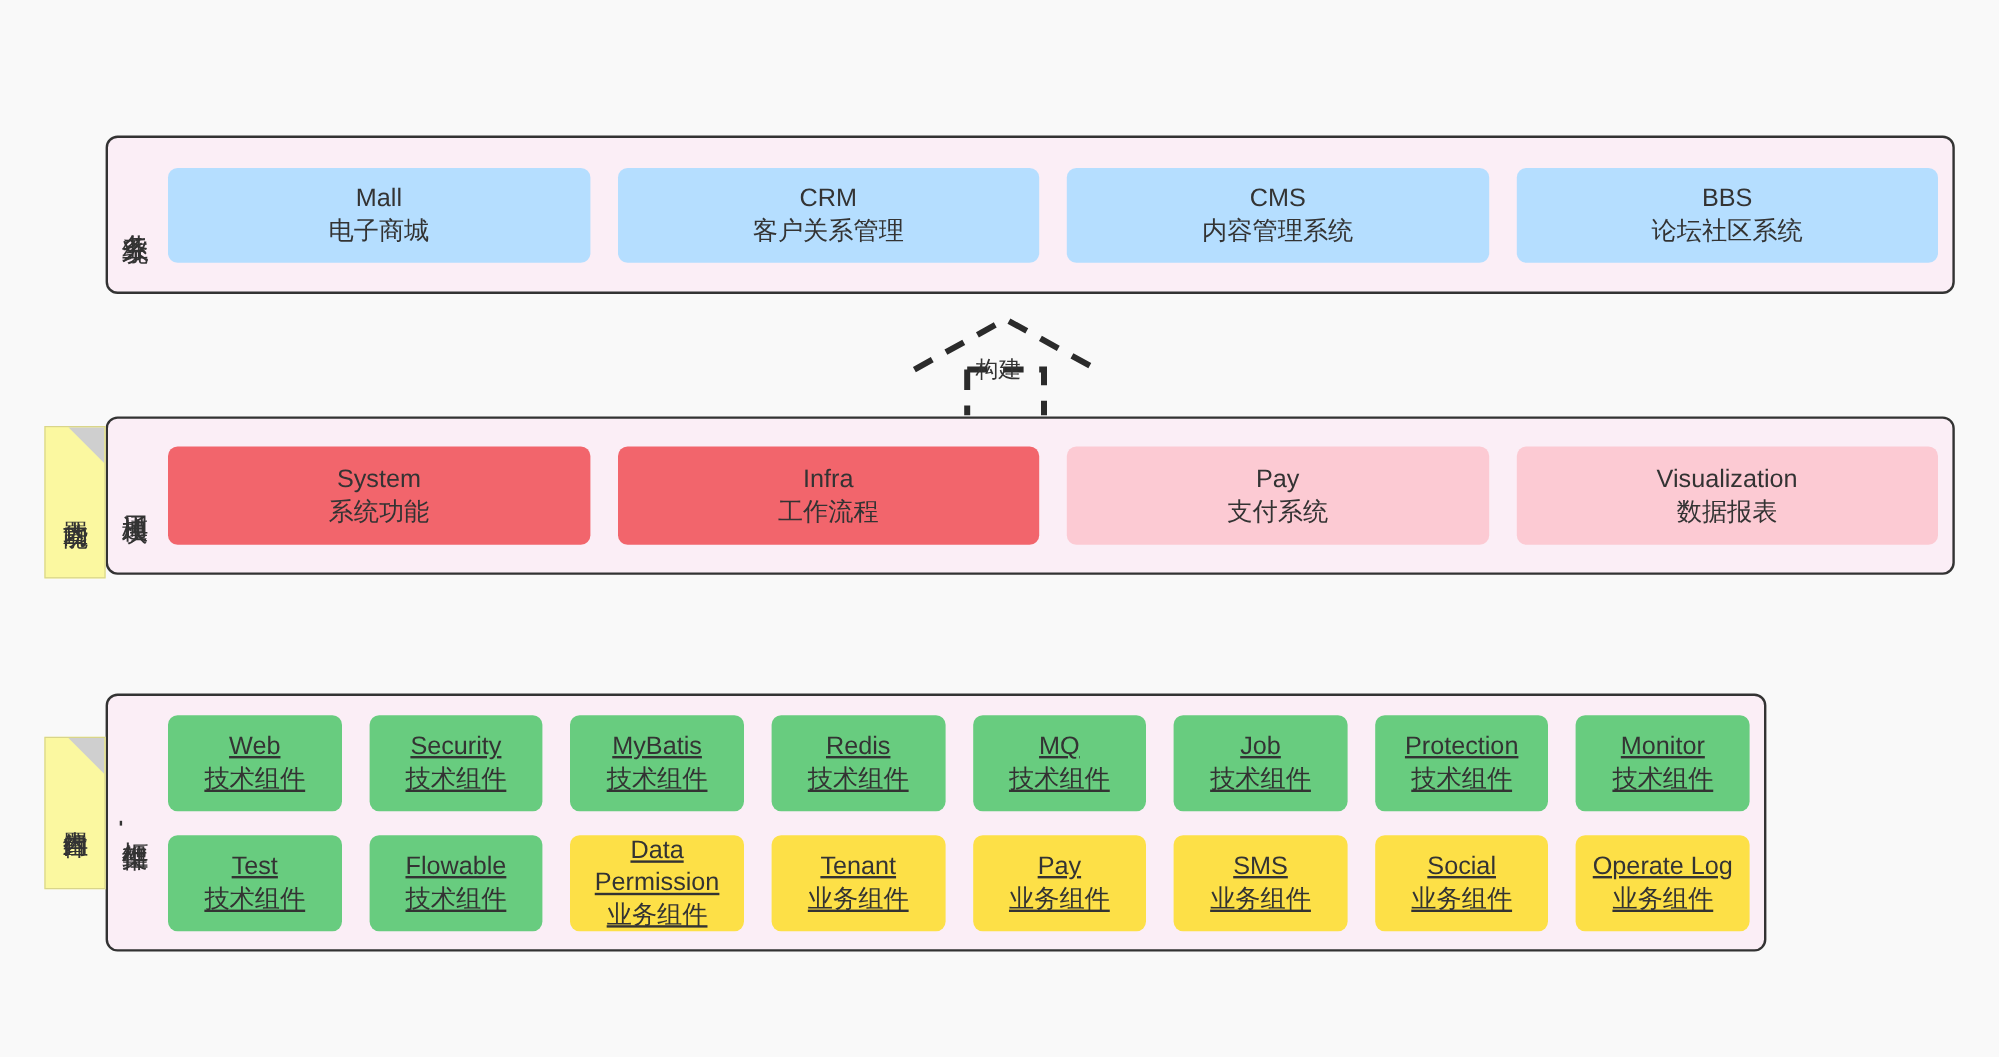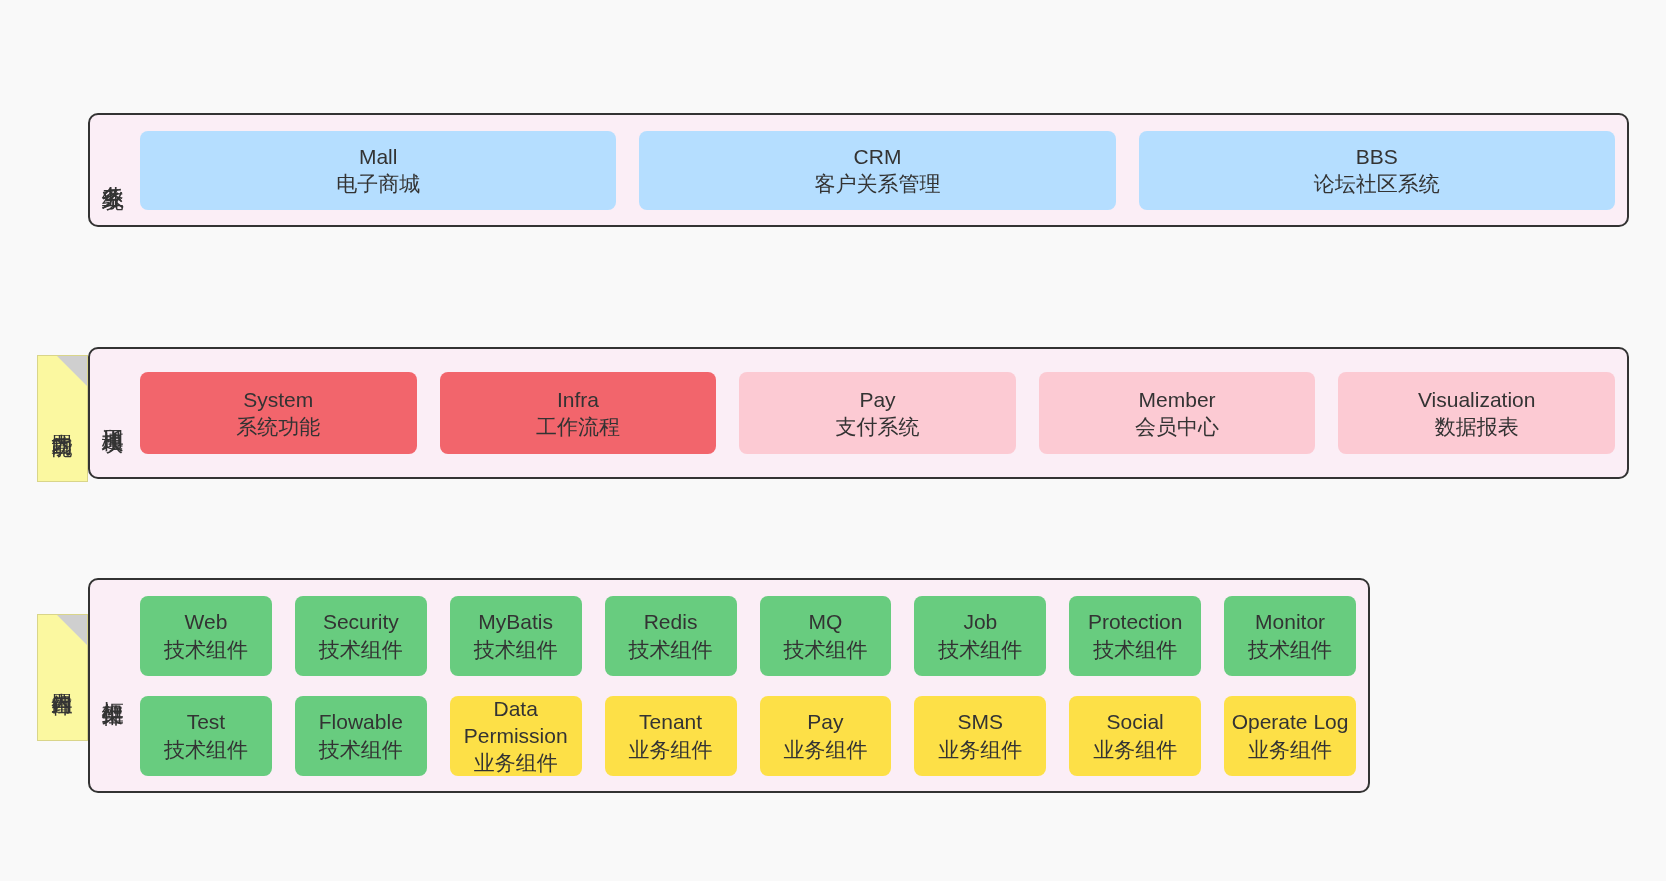--- a/index.html
+++ b/index.html
@@ -138,47 +138,58 @@
     white-space: nowrap;
     user-select: none;
     background: transparent;
   }
 </style>
 </head>
 <body>
 
 <div class="canvas">
 
-  <div class="layer" style="left:88px; top:113px; width:1541px; height:114px;">
+  <div class="layer" style="left:88px; top:113px; width:1541px; height:132px;">
     <div class="layer-title">业务系统</div>
     <div class="layer-body">
       <div class="row">
 
         <div class="card blue h-biz">
           <span class="t-en">Mall</span>
           <span class="t-cn">电子商城</span>
         </div>
 
 
 
         <div class="card blue h-biz">
           <span class="t-en">CRM</span>
           <span class="t-cn">客户关系管理</span>
         </div>
 
+        <div class="card blue h-biz">
+          <span class="t-en">CMS</span>
+          <span class="t-cn">内容管理系统</span>
+        </div>
 
         <div class="card blue h-biz">
           <span class="t-en">BBS</span>
           <span class="t-cn">论坛社区系统</span>
         </div>
 
       </div>
     </div>
   </div>
 
+  <div class="arrow" style="left:758px; top:262px; width:160px; height:84px;">
+    <svg width="160" height="84" viewBox="0 0 160 84" fill="none">
+      <path d="M4 46 L80 4 L156 46" stroke="#2b2b2b" stroke-width="5" stroke-dasharray="17 13" stroke-linecap="butt" fill="none"></path>
+      <path d="M48 46 L112 46 L112 84 M48 46 L48 84" stroke="#2b2b2b" stroke-width="5" stroke-dasharray="17 13" stroke-linecap="butt" fill="none"></path>
+    </svg>
+    <span class="arrow-label" style="left:55px; top:33px;">构建</span>
+  </div>
 
   <div class="layer" style="left:88px; top:347px; width:1541px; height:132px;">
     <div class="layer-title">通用模块</div>
     <div class="layer-body">
       <div class="row">
 
         <div class="card red h-mod">
           <span class="t-en">System</span>
           <span class="t-cn">系统功能</span>
         </div>
@@ -187,40 +198,36 @@
           <span class="t-en">Infra</span>
           <span class="t-cn">工作流程</span>
         </div>
 
 
         <div class="card pink h-mod">
           <span class="t-en">Pay</span>
           <span class="t-cn">支付系统</span>
         </div>
 
-        <div class="card pink h-mod">
-          <span class="t-en">Member</span>
-          <span class="t-cn">会员中心</span>
-        </div>
 
         <div class="card pink h-mod">
           <span class="t-en">Visualization</span>
           <span class="t-cn">数据报表</span>
         </div>
 
       </div>
     </div>
   </div>
 
   <div class="note" style="left:37px; top:355px; width:51px; height:127px;">
     <span>内置功能</span>
   </div>
 
 
-  <div class="layer" style="left:88px; top:578px; width:1282px; height:215px;">
+  <div class="layer" style="left:88px; top:578px; width:1384px; height:215px;text-decoration:underline;">
     <div class="layer-title">框架组件</div>
     <div class="layer-body">
 
       <div class="row">
         <div class="card green h-fw">
           <span class="t-en">Web</span>
           <span class="t-cn">技术组件</span>
         </div>
         <div class="card green h-fw">
           <span class="t-en">Security</span>

